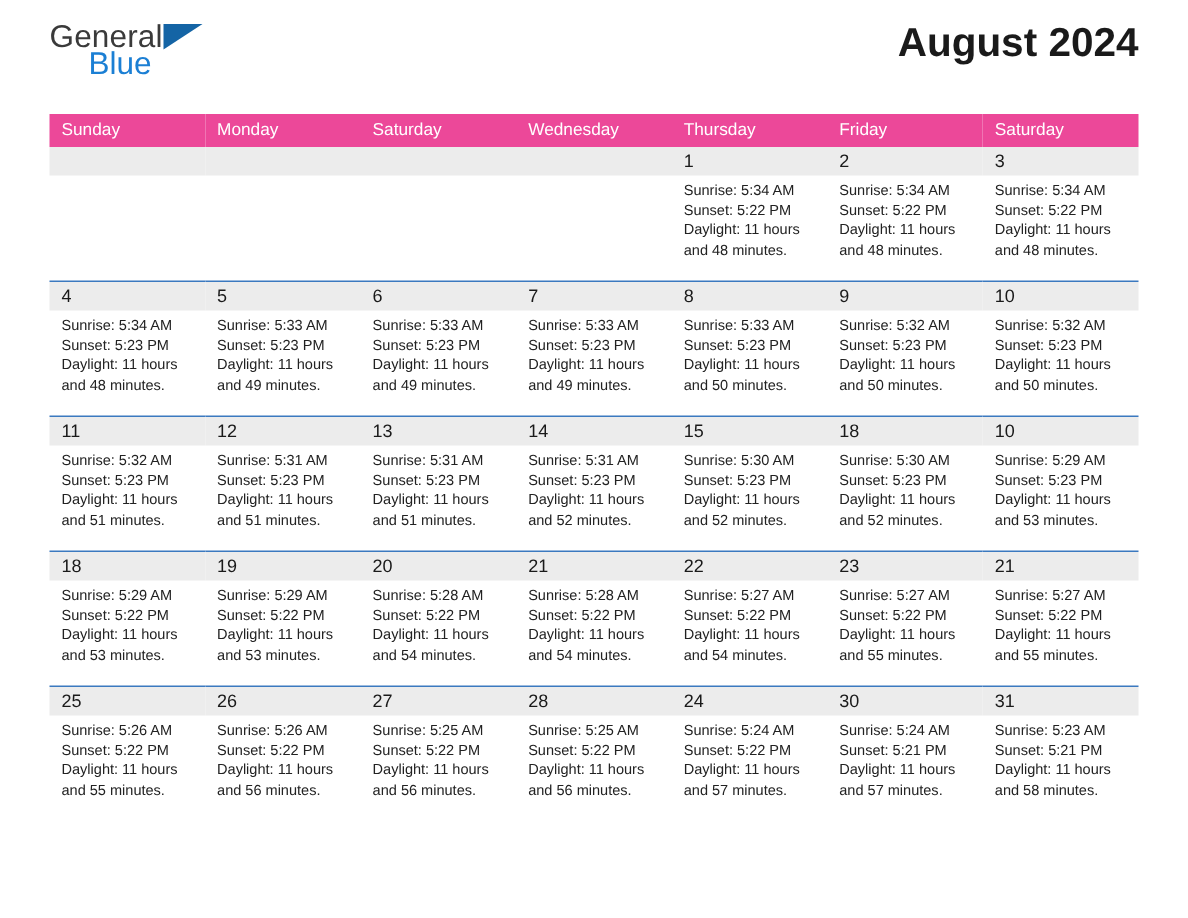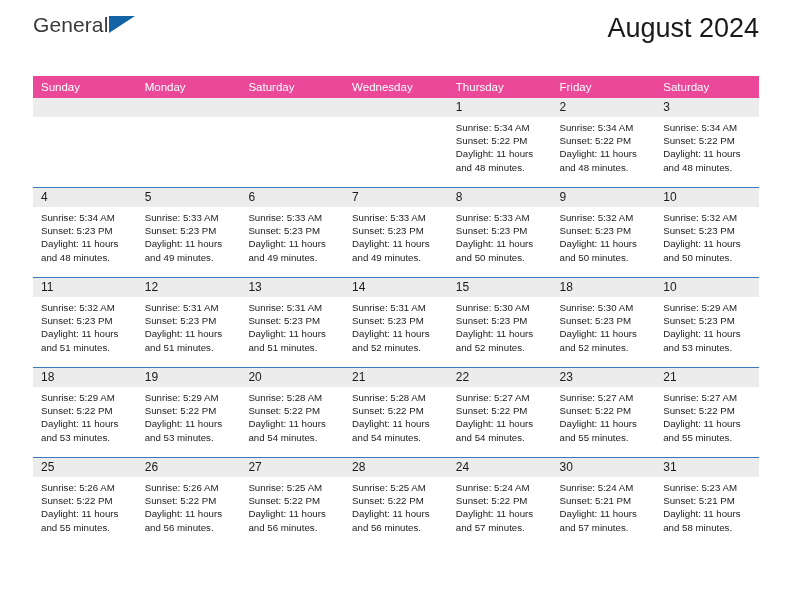--- a/index.html
+++ b/index.html
@@ -60,21 +60,21 @@
     border-bottom: 17px solid transparent;
   }
   .title-block {
     text-align: right;
     padding-top: 0px;
   }
   .cal-title {
     font-size: 27px;
     color: #1a1a1a;
     line-height: 1.08;
-    font-weight: normal;
+    font-weight: bold;
     margin: 0;
   }
   .cal-sub {
     font-size: 13.5px;
     color: #1a1a1a;
     margin-top: 7px;
   }
 
   
   .calendar {
@@ -131,20 +131,21 @@
 </style>
 </head>
 <body>
 
 <div class="page">
 
   <div class="header">
     <div class="logo">
       <span class="logo-general">General</span>
       <span class="logo-tri"></span>
+      <span class="logo-blue">Blue</span>
     </div>
     <div class="title-block">
       <div class="cal-title">August 2024</div>
     </div>
   </div>
 
   <table class="calendar">
     <thead>
       <tr>
         <th>Sunday</th>

